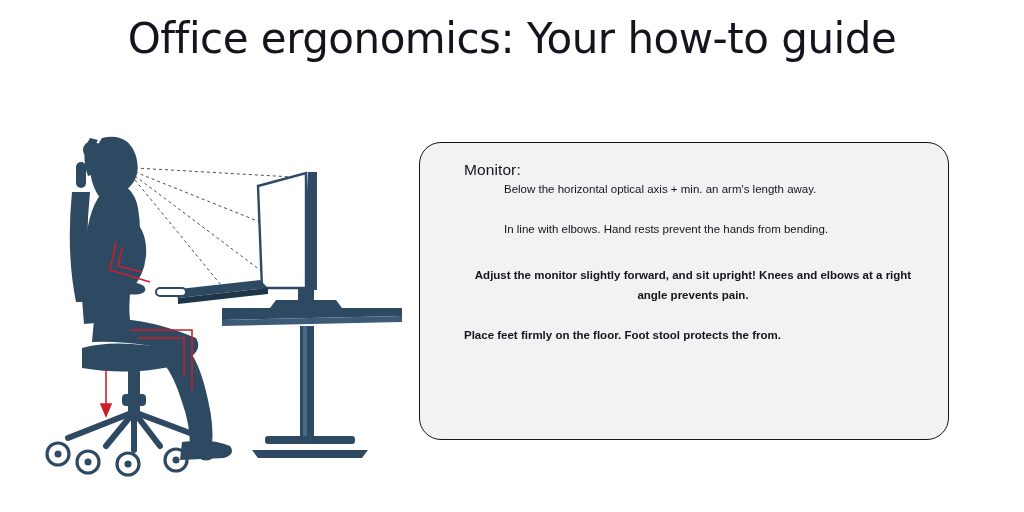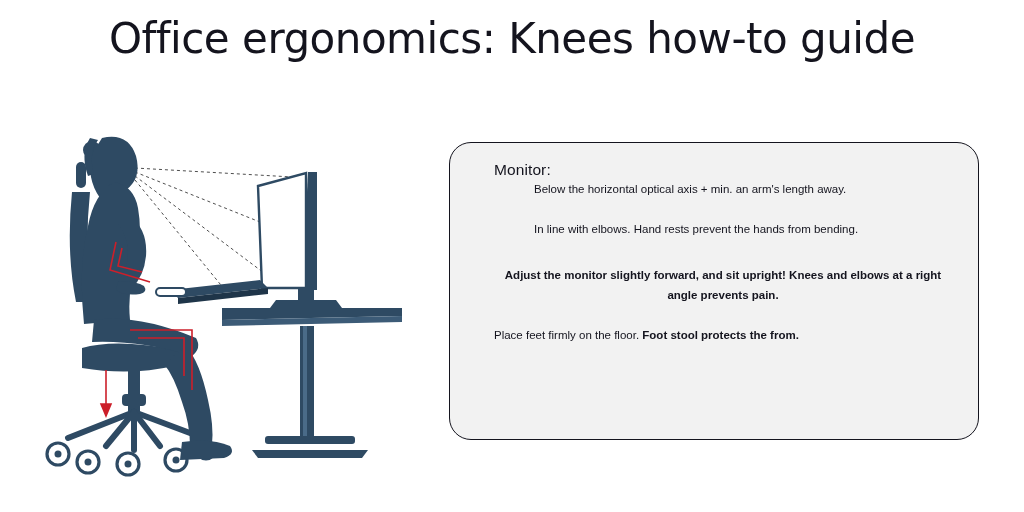--- a/index.html
+++ b/index.html
@@ -40,21 +40,20 @@
   }
   #infobox {
     position: absolute;
     left: 419px;
     top: 142px;
     width: 530px;
     height: 298px;
     background: #f2f2f2;
     border: 1.6px solid #14141e;
     border-radius: 22px;
-    margin-left: 30px;
   }
   .ib-inner {
     position: absolute;
     left: 0; top: 0;
     width: 100%; height: 100%;
     padding: 18px 26px 10px 44px;
   }
   .head {
     font-size: 15.5px;
     font-weight: 400;
@@ -78,29 +77,29 @@
     line-height: 1.75;
     margin: 0;
     text-align: center;
   }
   .gap3 { height: 24px; }
   .foot {
     font-size: 11.5px;
     color: #14141e;
     margin: 0;
   }
-  .foot b { font-weight: normal; }
+  .foot b { font-weight: bold; }
   .foot span.reg { font-weight: bold; }
 </style>
 </head>
 <body>
 
 <div id="page">
 
-  <div id="title">Office ergonomics: Knees how-to guide</div>
+  <div id="title">Office ergonomics: Your how-to guide</div>
 
   <div id="illustration">
     <svg viewBox="0 0 400 380" width="400" height="380" xmlns="http://www.w3.org/2000/svg">
 
       <g stroke="#3a3a3a" stroke-width="0.9" fill="none" stroke-dasharray="3 3">
         <line x1="125" y1="48" x2="300" y2="58"></line>
         <line x1="125" y1="52" x2="300" y2="122"></line>
         <line x1="125" y1="56" x2="270" y2="165"></line>
         <line x1="125" y1="60" x2="215" y2="170"></line>
       </g>

